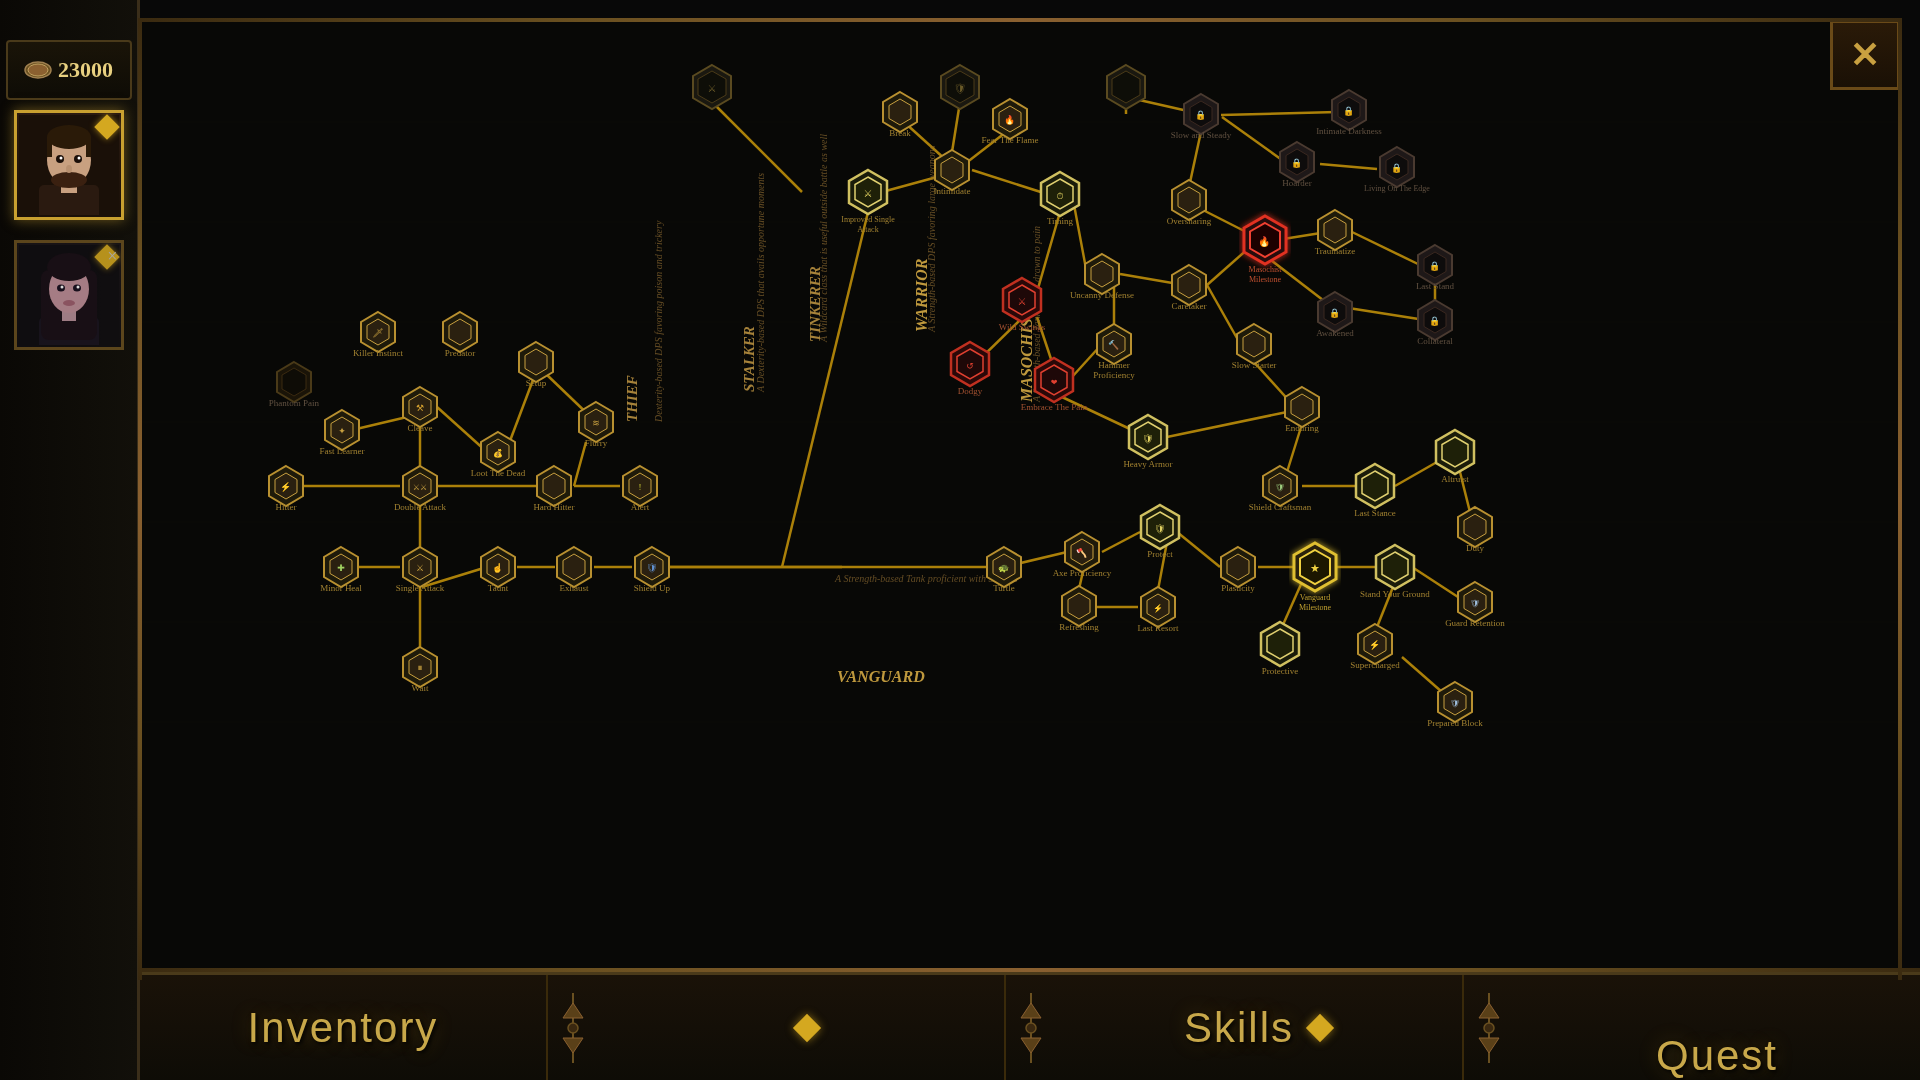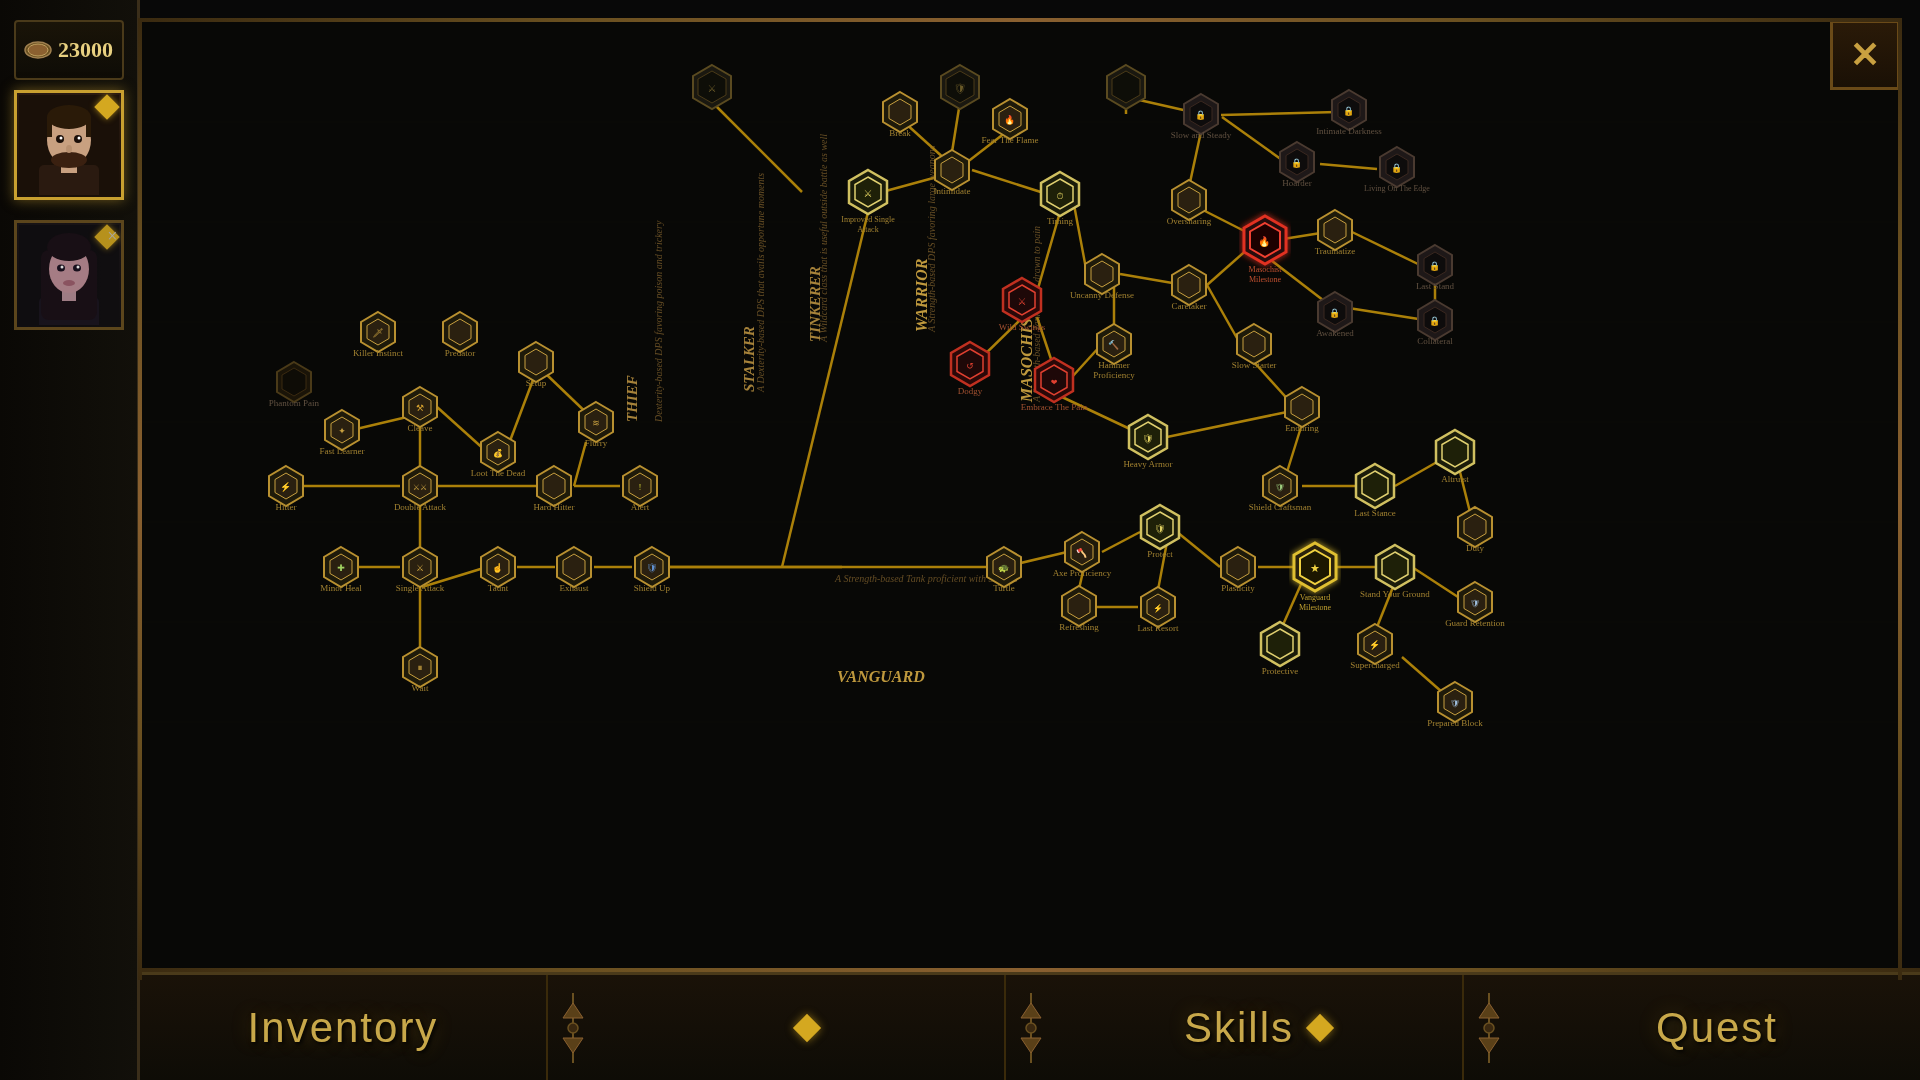--- a/index.html
+++ b/index.html
@@ -66,20 +66,21 @@
       align-items: center;
       justify-content: center;
       height: 100%;
       cursor: pointer;
       position: relative;
       border-right: 2px solid #3a2a0a;
     }
 
     .nav-item:last-child {
       border-right: none;
+      align-items: flex-end;
     }
 
     .nav-item-label {
       font-size: 42px;
       color: #c8a84a;
       font-family: Liberation Sans, sans-serif;
       letter-spacing: 2px;
       text-shadow: 2px 2px 4px #000, 0 0 20px rgba(180,140,40,0.3);
     }
 
@@ -111,30 +112,31 @@
       border-right: 3px solid #3a2e1a;
       display: flex;
       flex-direction: column;
       align-items: center;
       padding-top: 20px;
       gap: 10px;
     }
 
     
     #currency-display {
-      width: 110px;
+      width: 126px;
       height: 60px;
       background: linear-gradient(to bottom, #1a1408, #0e0c06);
       border: 2px solid #4a3a1a;
       border-radius: 4px;
       display: flex;
       flex-direction: column;
       align-items: center;
       justify-content: center;
       gap: 2px;
+      margin-top: 20px;
     }
 
     #currency-amount {
       font-size: 22px;
       color: #e8d080;
       font-family: Georgia, serif;
       font-weight: bold;
     }
 
     

